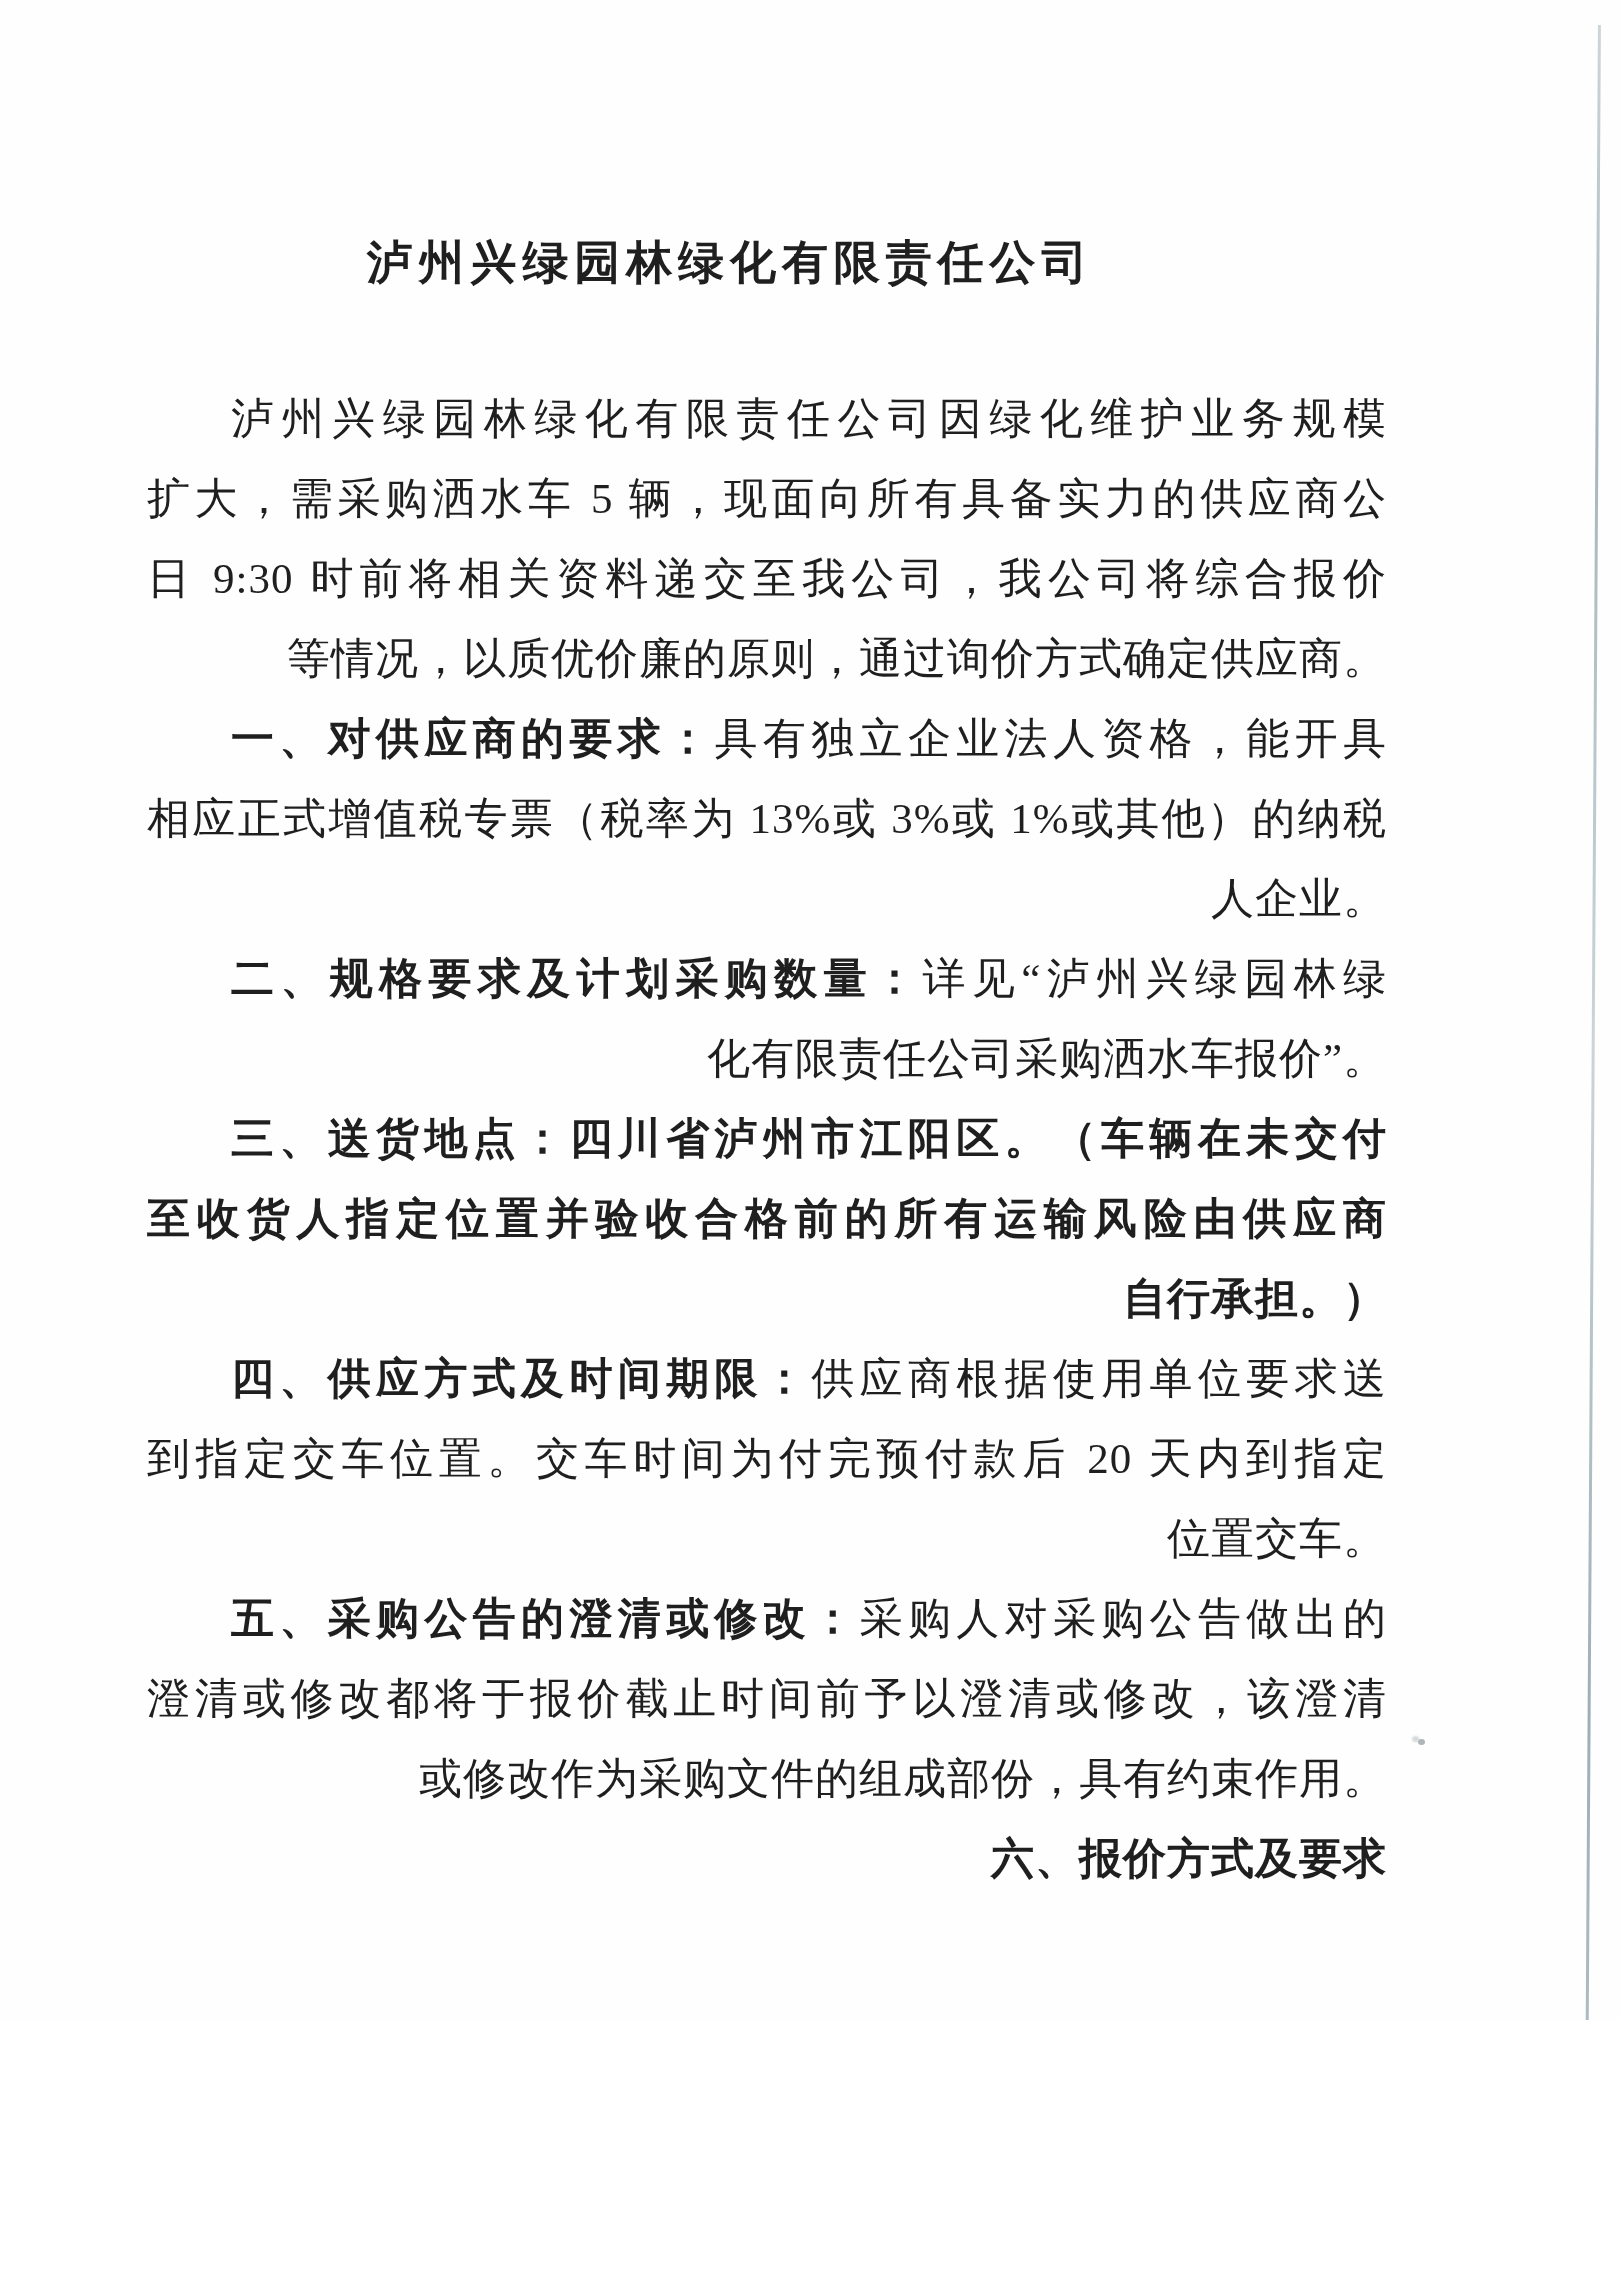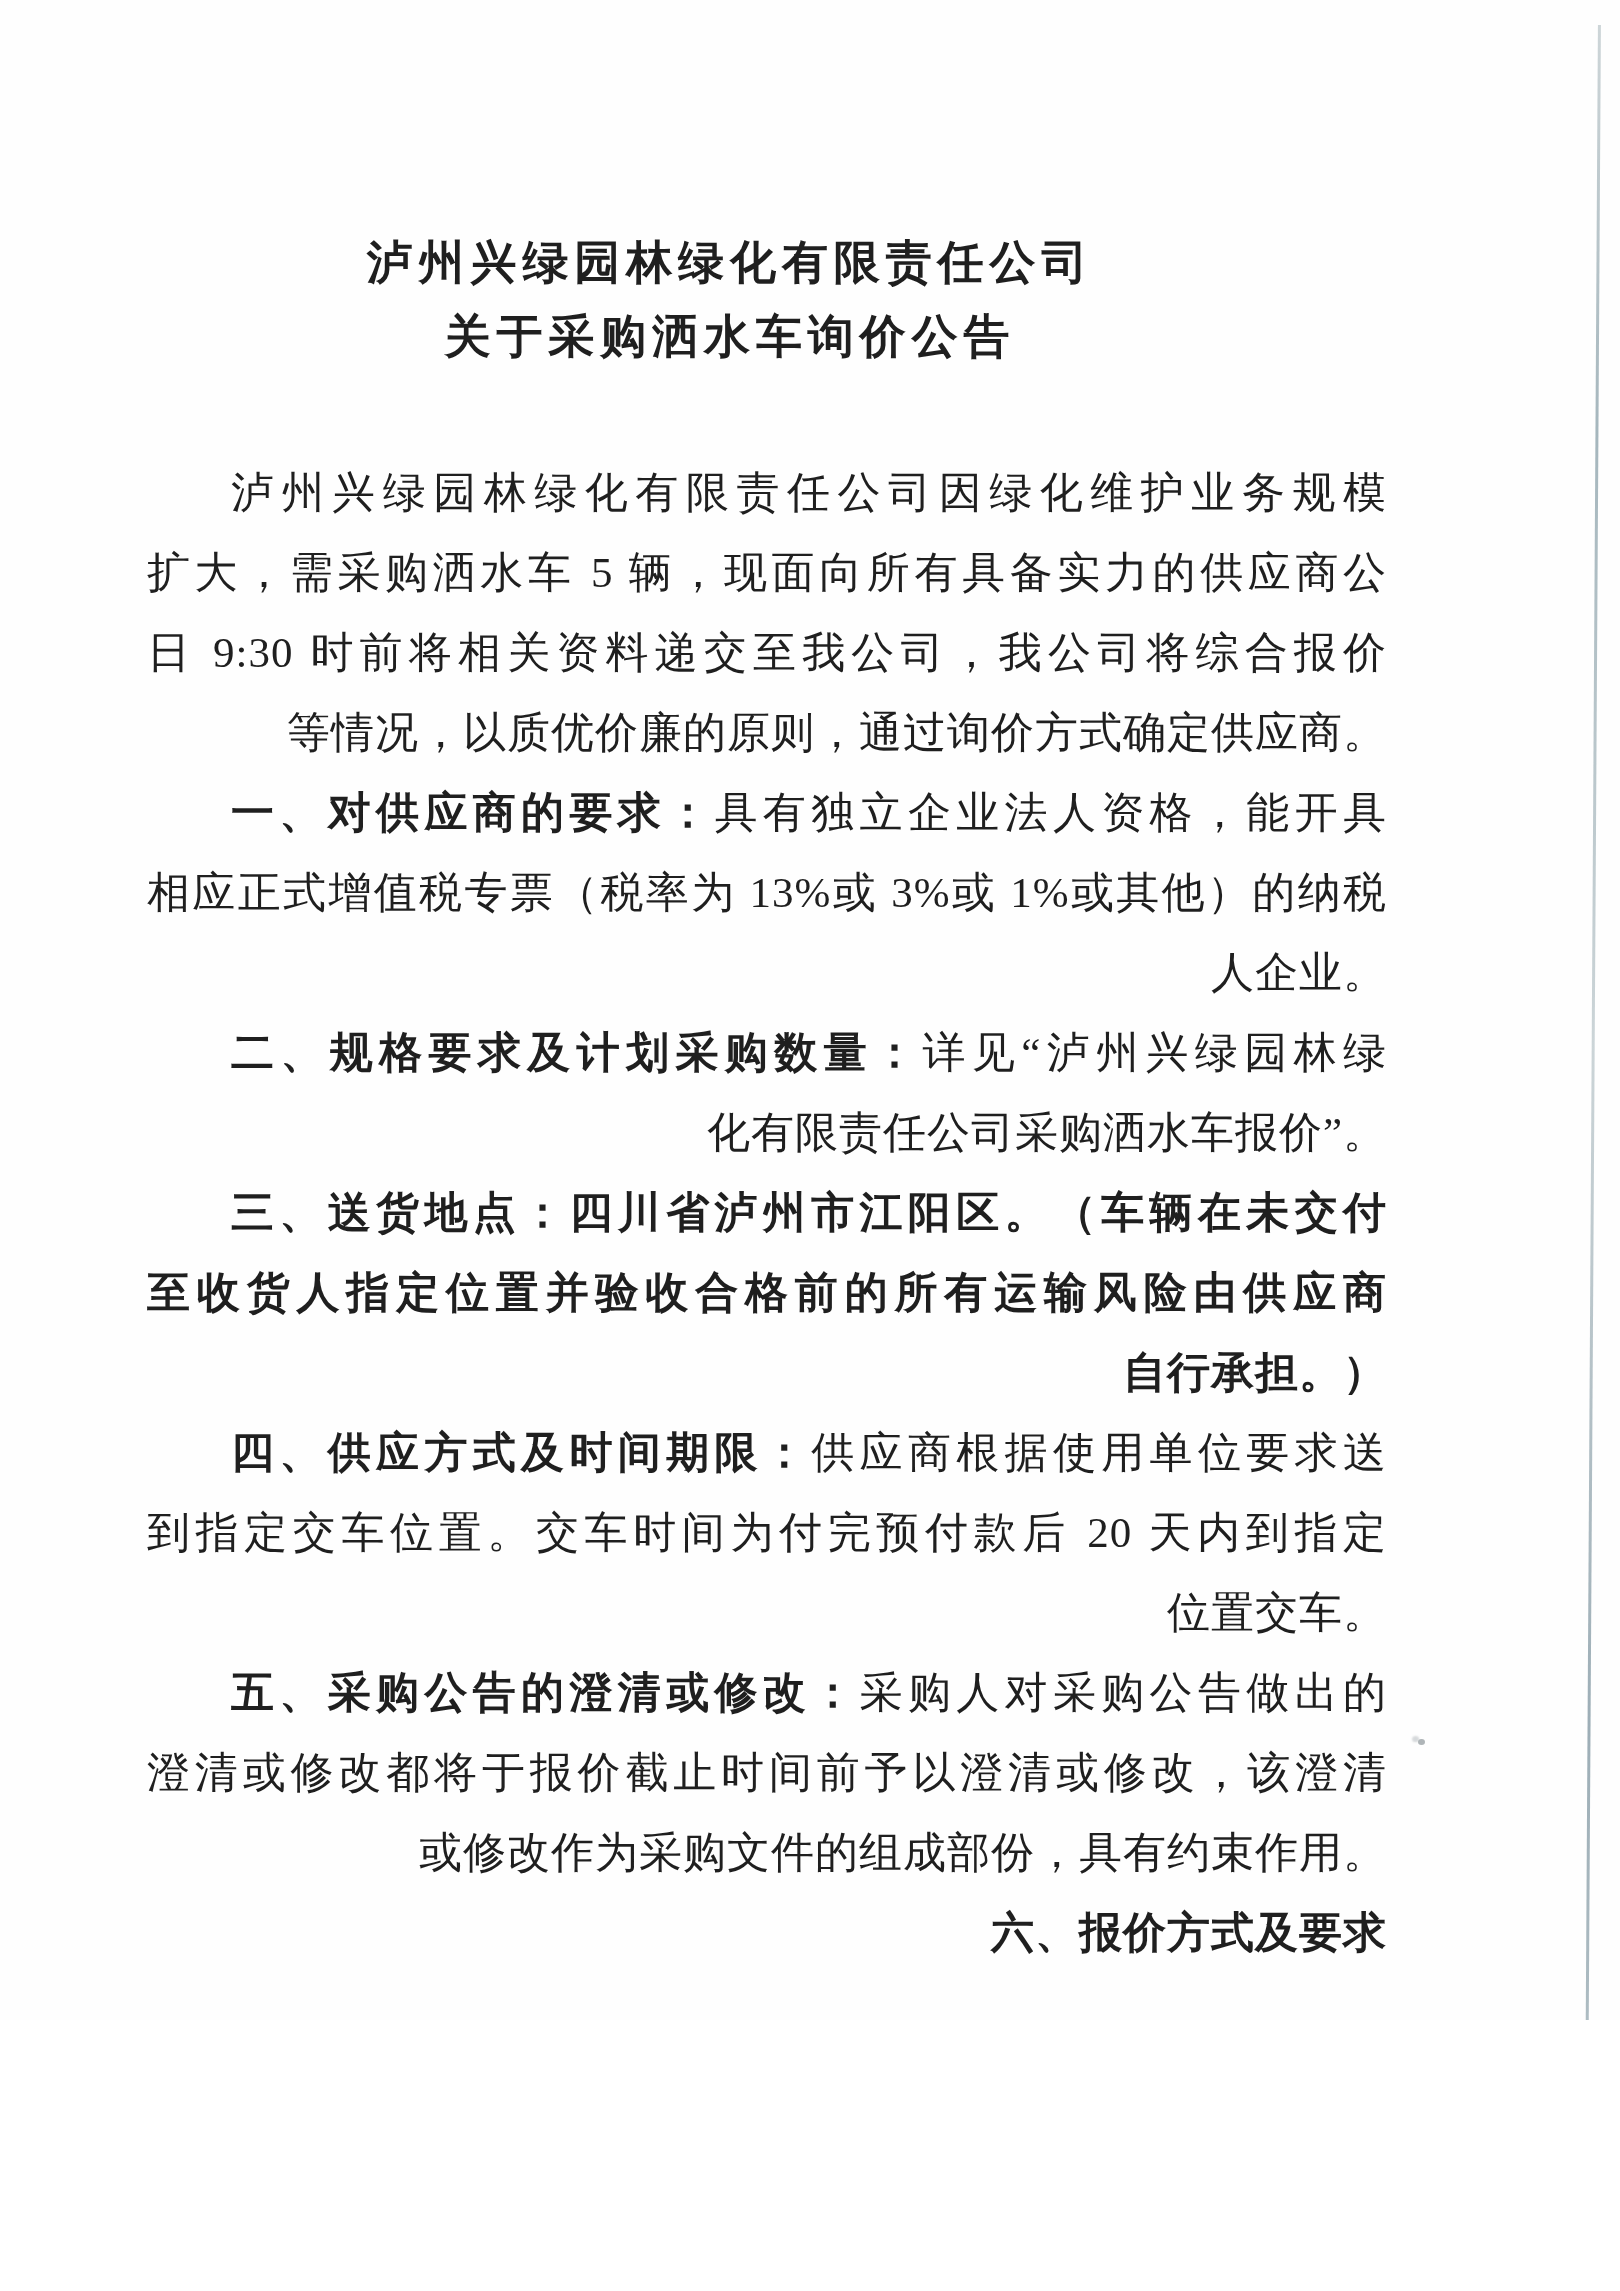--- a/index.html
+++ b/index.html
@@ -79,21 +79,20 @@
     box-shadow: -5.9px -2.9px 2px rgba(140,150,155,0.35);
   }
 </style>
 </head>
 <body>
 
 <div class="page">
 
   <div class="doc-title">
     <div class="title-line">泸州兴绿园林绿化有限责任公司</div>
-    <div class="title-line">关于采购洒水车询价公告</div>
   </div>
 
   <div class="doc-body">
     <div class="ln ind j"><span>泸州兴绿园林绿化有限责任公司因绿化维护业务规模</span></div>
     <div class="ln j"><span>扩大，需采购洒水车 5 辆，现面向所有具备实力的供应商公</span></div>
     <div class="ln j"><span>日 9:30 时前将相关资料递交至我公司，我公司将综合报价</span></div>
     <div class="ln"><span>等情况，以质优价廉的原则，通过询价方式确定供应商。</span></div>
 
     <div class="ln ind j"><span class="b">一、对供应商的要求：</span><span>具有独立企业法人资格，能开具</span></div>
     <div class="ln j"><span>相应正式增值税专票（税率为 13%或 3%或 1%或其他）的纳税</span></div>

